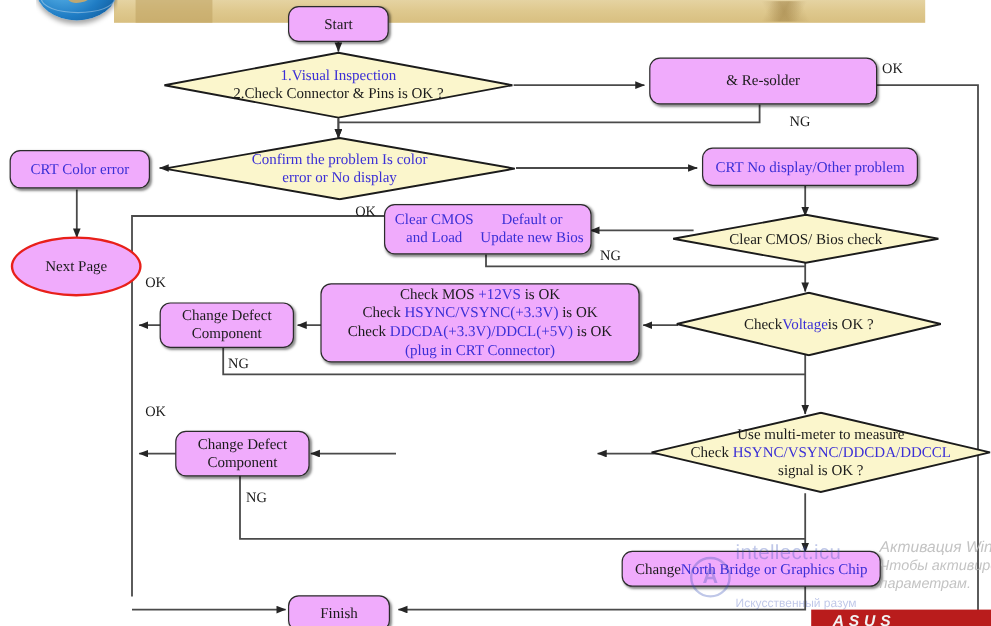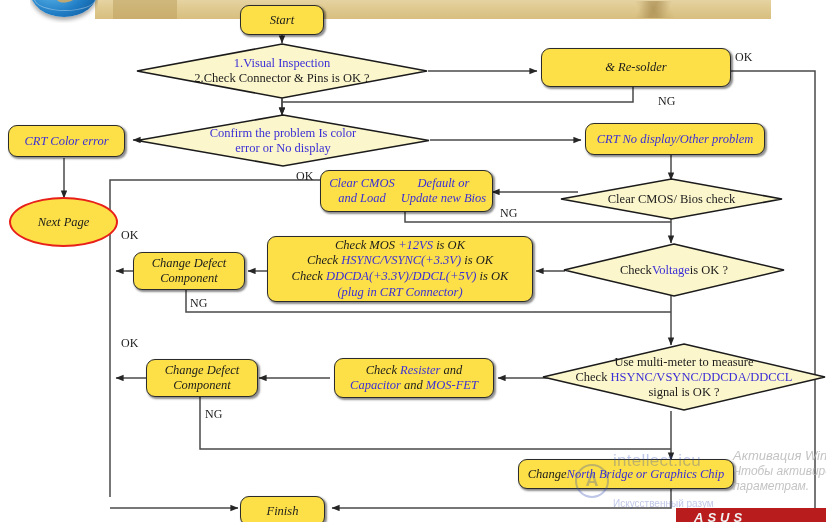--- a/index.html
+++ b/index.html
@@ -50,29 +50,28 @@
     position:absolute;left:4px;top:0px;width:60px;height:22px;
     border:1px solid rgba(255,255,255,.35);border-radius:50%;
   }
   
   .node{
     position:absolute;
     box-sizing:border-box;
     display:flex;align-items:center;justify-content:center;
     text-align:center;
     color:#1b1b1b;
-    background:#fde047;
+    background:#f0abfc;
     border:1.4px solid #2b2b2b;
     border-radius:9px;
     box-shadow:1.5px 1.5px 2px rgba(0,0,0,.45);
     font-size:12.5px;
     line-height:1.18;
     padding:14px 4px;
     z-index:4;
-    font-style:italic;
   }
   .node.term{border-radius:9px;}
   .node.ellipse{
     border-radius:50%;
     border:2.6px solid #e8201a;
     box-shadow:none;
   }
   .diamond{
     position:absolute;
     z-index:3;
@@ -292,28 +291,20 @@
     </svg>
     <div class="dtxt" style="flex-direction:column;align-items:center;">
       <span>Use multi-meter to measure</span>
       <span>
         <span>Check </span><span class="blue">HSYNC/VSYNC/DDCDA/DDCCL</span>
       </span>
       <span>signal is OK ?</span>
     </div>
   </div>
 
-  <div class="node" style="left:334px;top:358px;width:160px;height:40px;flex-direction:column;">
-    <div>
-      <span>Check </span><span class="blue">Resister</span><span> and</span>
-    </div>
-    <div>
-      <span class="blue">Capacitor</span><span> and </span><span class="blue">MOS-FET</span>
-    </div>
-  </div>
 
   <div class="node" style="left:146px;top:359px;width:112px;height:38px;flex-direction:column;">
     <span>Change Defect</span>
     <span>Component</span>
   </div>
 
   <div class="node" style="left:518px;top:459px;width:216px;height:29px;">
     <span>Change </span>
       <span class="blue">North Bridge or Graphics Chip</span>
   </div>

